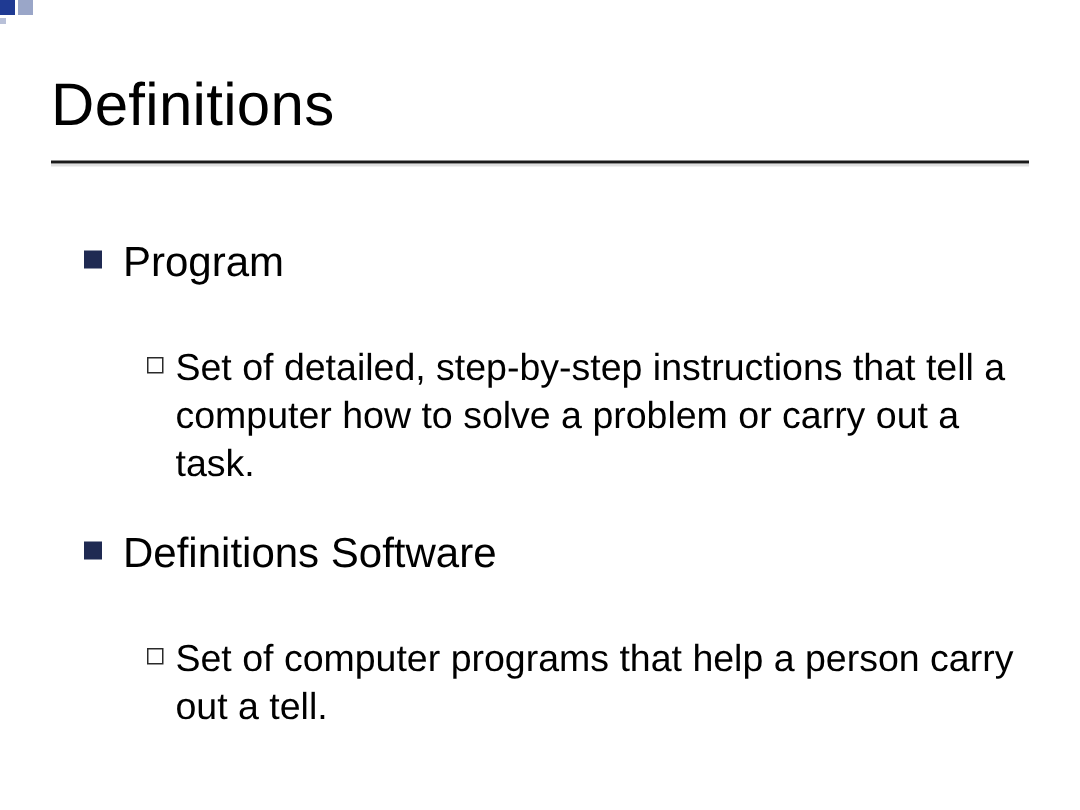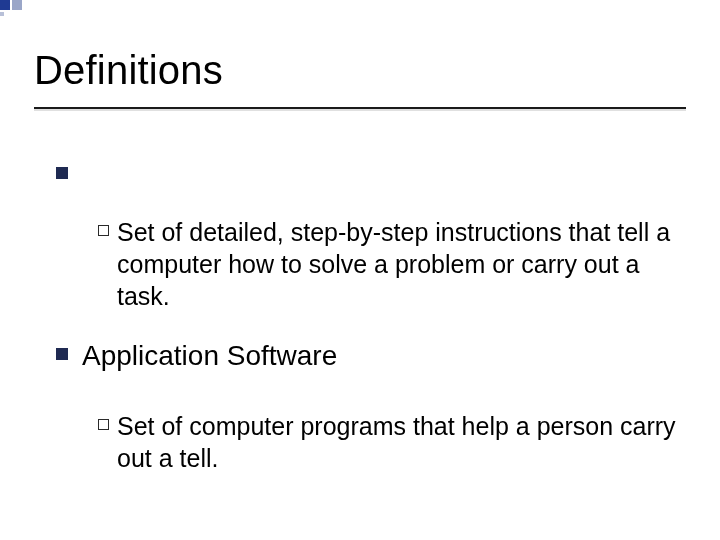--- a/index.html
+++ b/index.html
@@ -55,35 +55,36 @@
   </div>
 
   <h1 class="title">Definitions</h1>
   <div class="rule"></div>
 
   <div class="body">
 
     <div class="lvl1">
       <div class="lvl1-row">
         <span class="bullet-solid"></span>
+        <span class="lvl1-text">Program</span>
       </div>
       <div class="lvl2">
         <div class="lvl2-row">
           <span class="bullet-hollow"></span>
           <span class="lvl2-text">Set of detailed, step-by-step instructions that tell a computer how to solve a problem or carry out a task.</span>
         </div>
       </div>
     </div>
 
     <div class="gap"></div>
 
     <div class="lvl1">
       <div class="lvl1-row">
         <span class="bullet-solid"></span>
-        <span class="lvl1-text">Application Software</span>
+        <span class="lvl1-text">Definitions Software</span>
       </div>
       <div class="lvl2">
         <div class="lvl2-row">
           <span class="bullet-hollow"></span>
           <span class="lvl2-text">Set of computer programs that help a person carry out a tell.</span>
         </div>
       </div>
     </div>
 
   </div>

